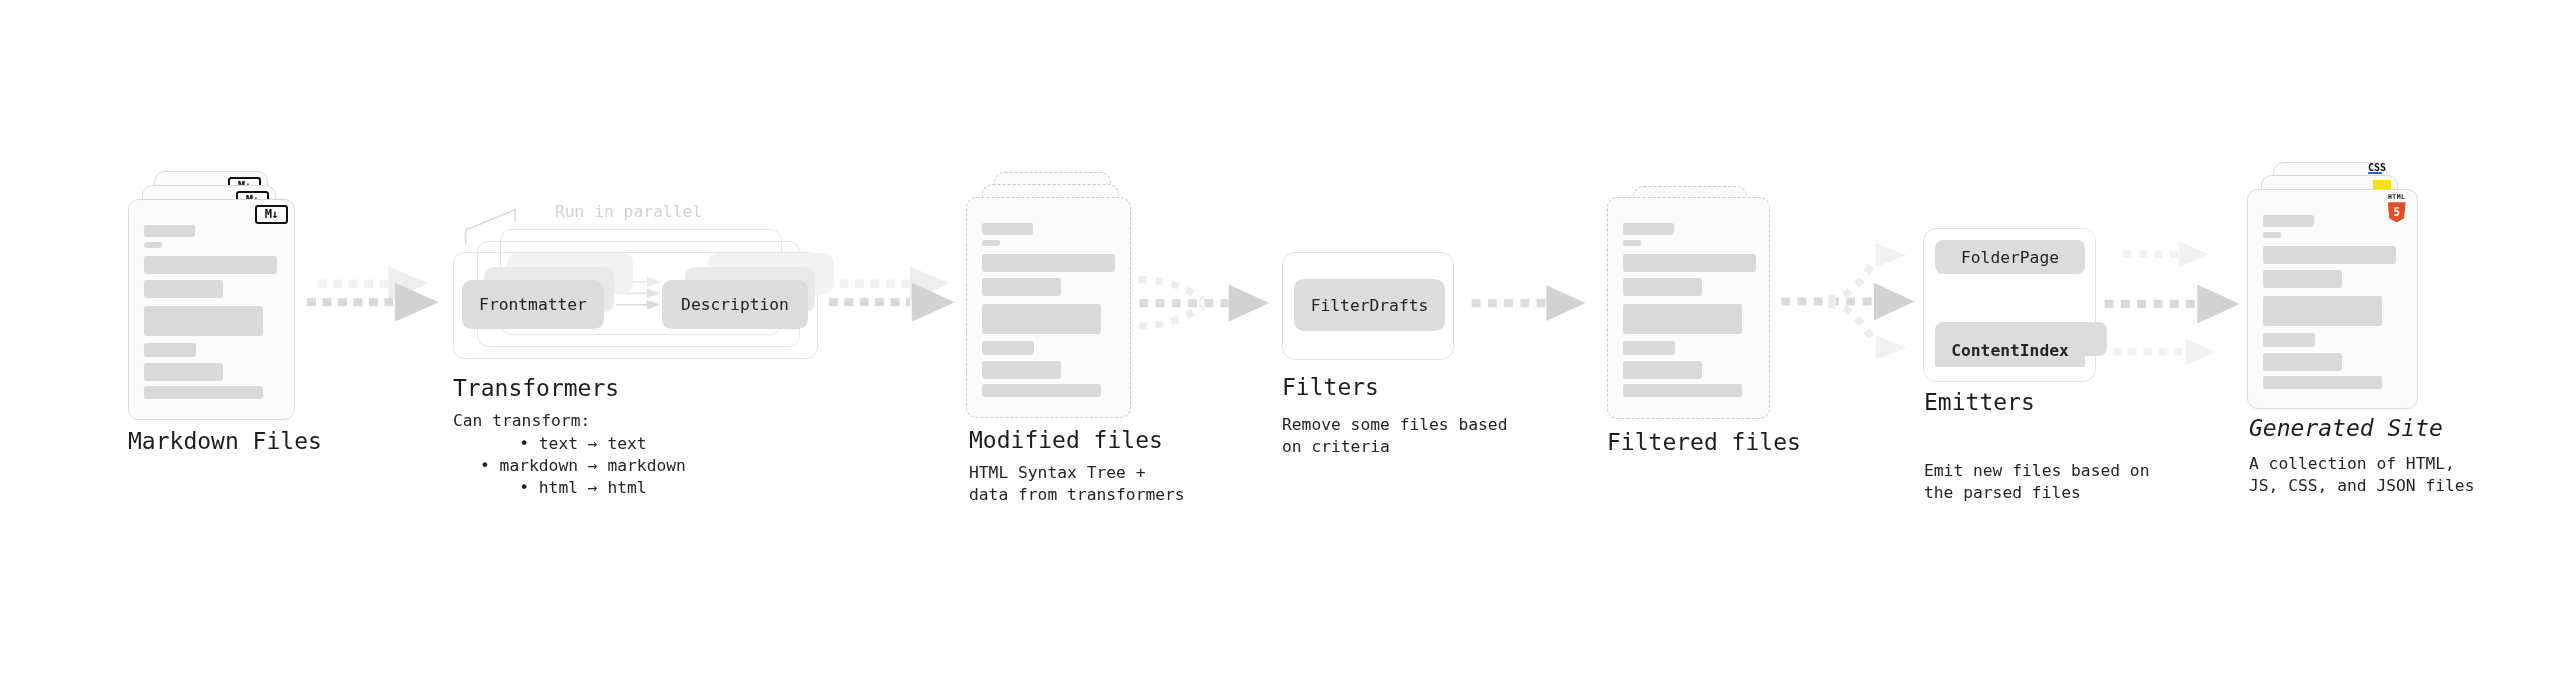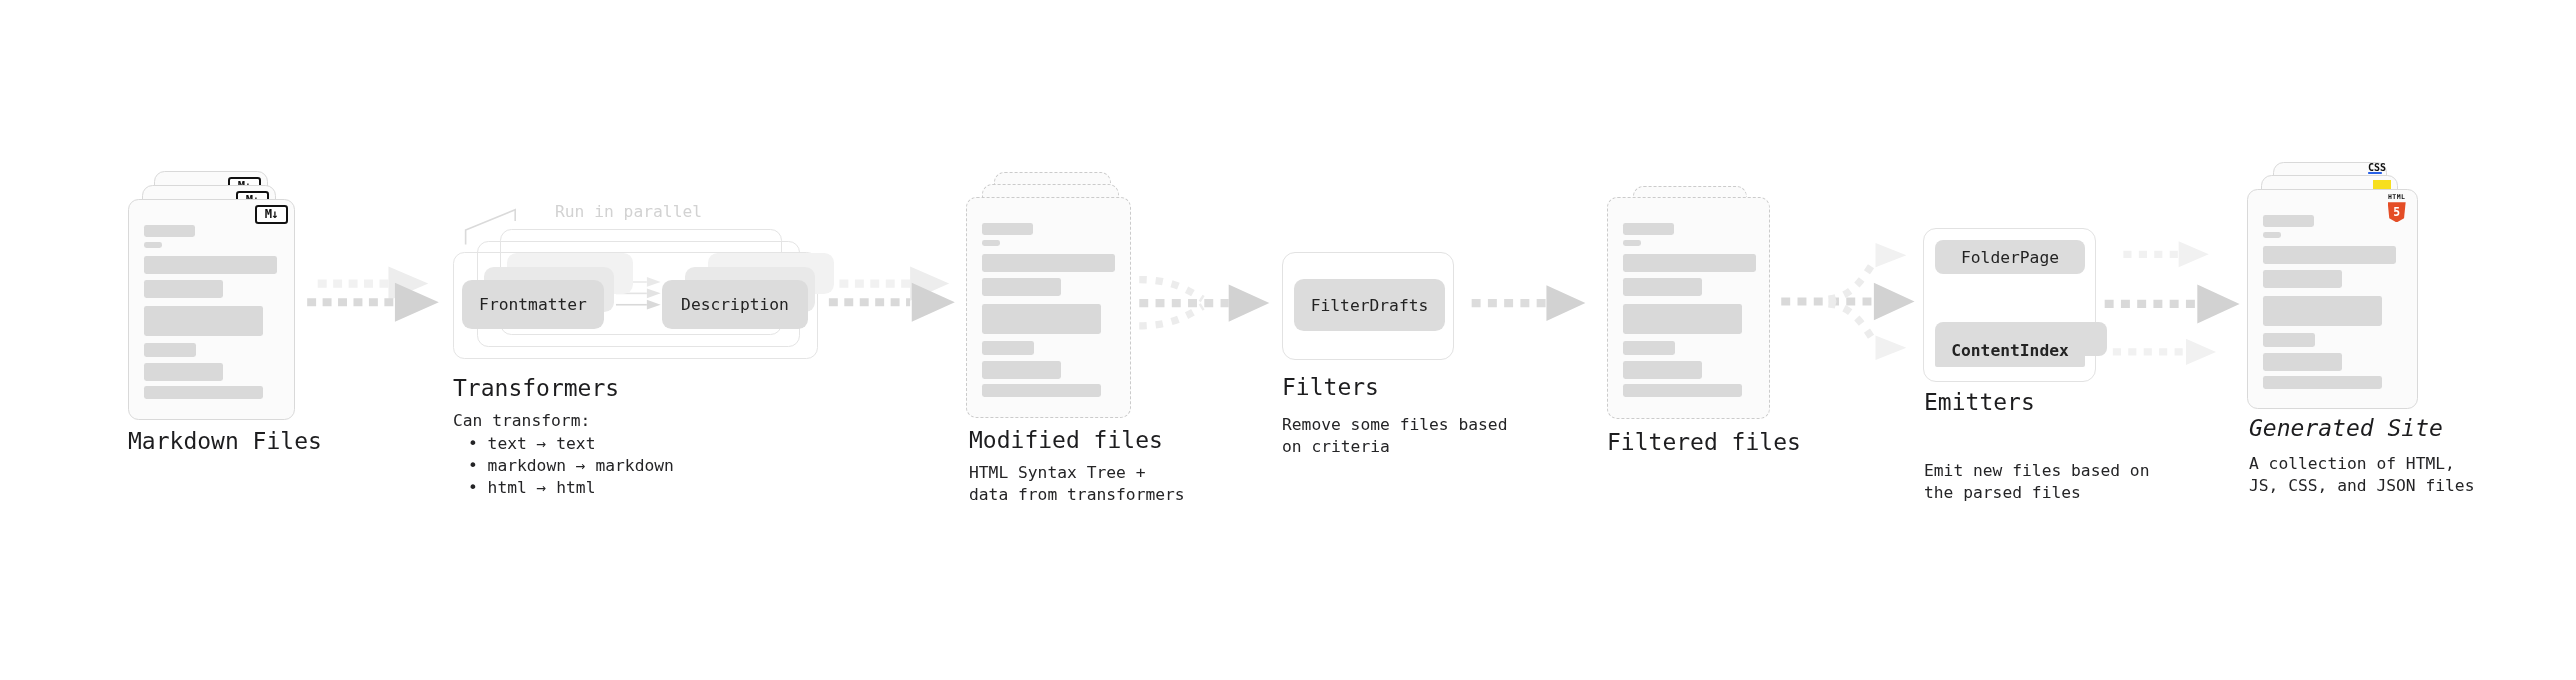--- a/index.html
+++ b/index.html
@@ -143,21 +143,21 @@
   <div class="ghost" style="left:708px;top:253px;width:126px;height:41px;background:#f2f2f2;"></div>
   <div class="ghost" style="left:685px;top:267px;width:130px;height:45px;background:#e9e9e9;"></div>
 
   <div class="pill" style="left:462px;top:280px;width:142px;height:49px;">Frontmatter</div>
   <div class="pill" style="left:662px;top:280px;width:146px;height:49px;">Description</div>
 
   <div class="annotation" style="left:525px;top:202px;margin-left:30px;">Run in parallel</div>
 
   <div class="label" style="left:453px;top:375px;">Transformers</div>
   <div class="desc" style="left:453px;top:410px;">Can transform:</div>
-  <div class="bullets" style="left:468px;top:433px;">
+  <div class="bullets" style="left:480px;top:433px;text-align:center;">
     <div>text → text</div>
     <div>markdown → markdown</div>
     <div>html → html</div>
   </div>
 </div>
 
 <div class="abs" style="z-index:2;">
   <div class="card dashed" style="left:994px;top:172px;width:117px;height:57px;"></div>
   <div class="card dashed" style="left:982px;top:184px;width:137px;height:65px;"></div>
   <div class="card dashed" style="left:966px;top:197px;width:165px;height:221px;">

